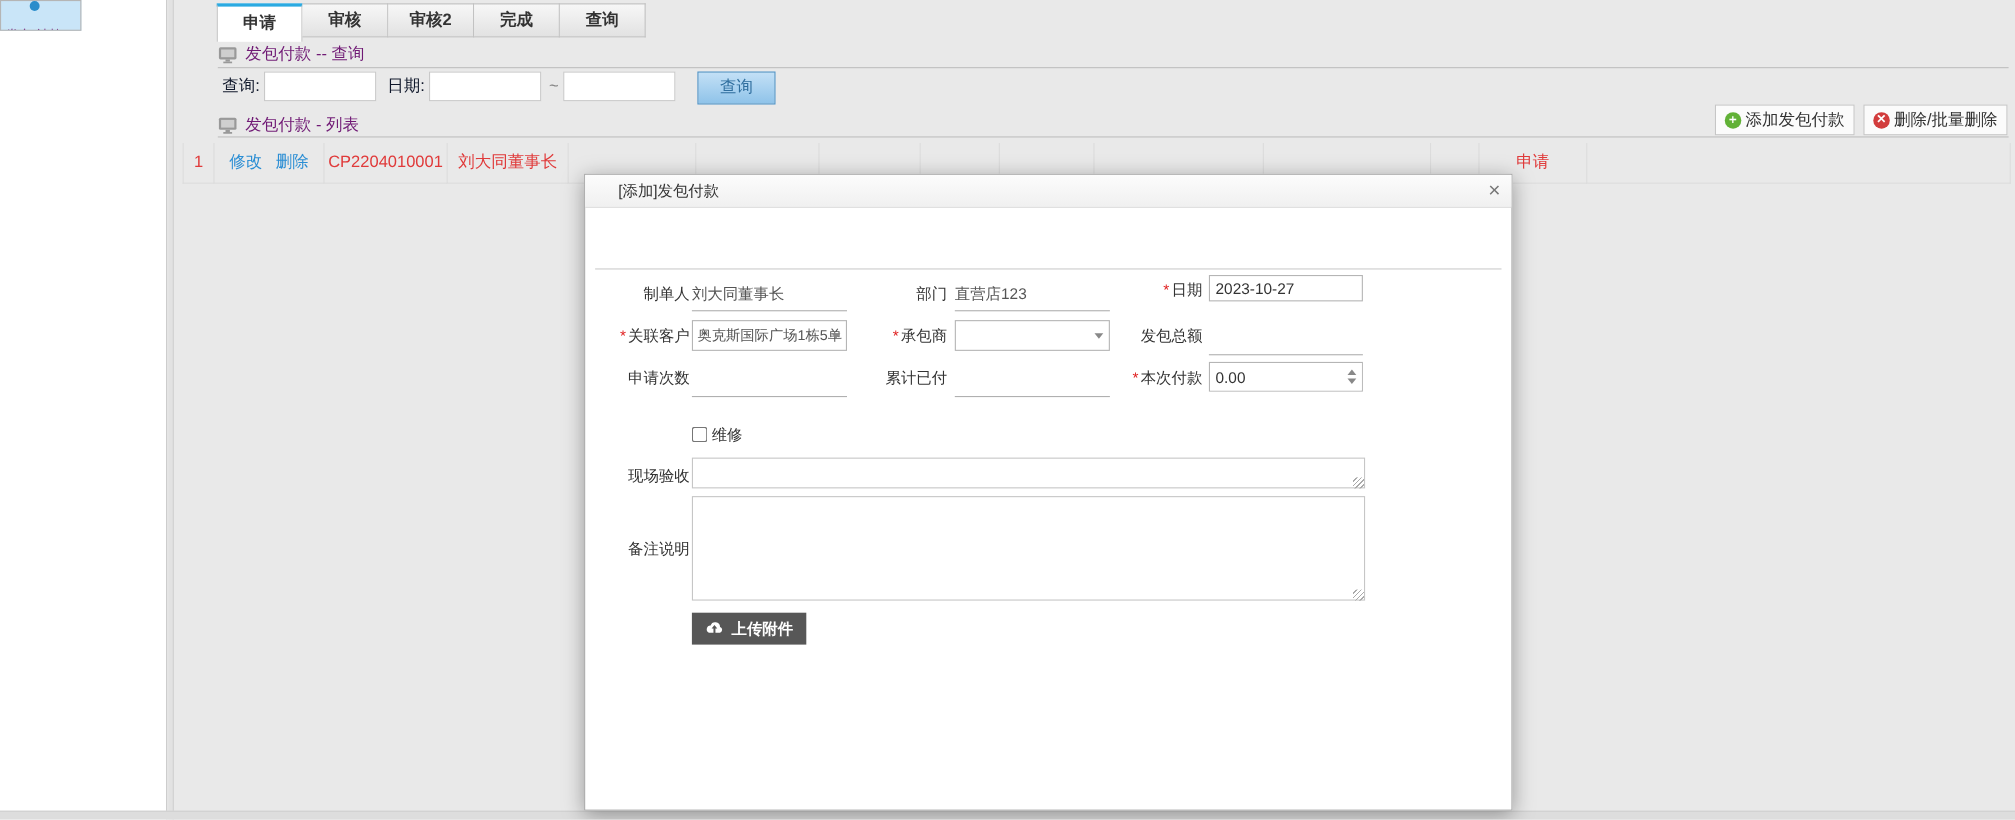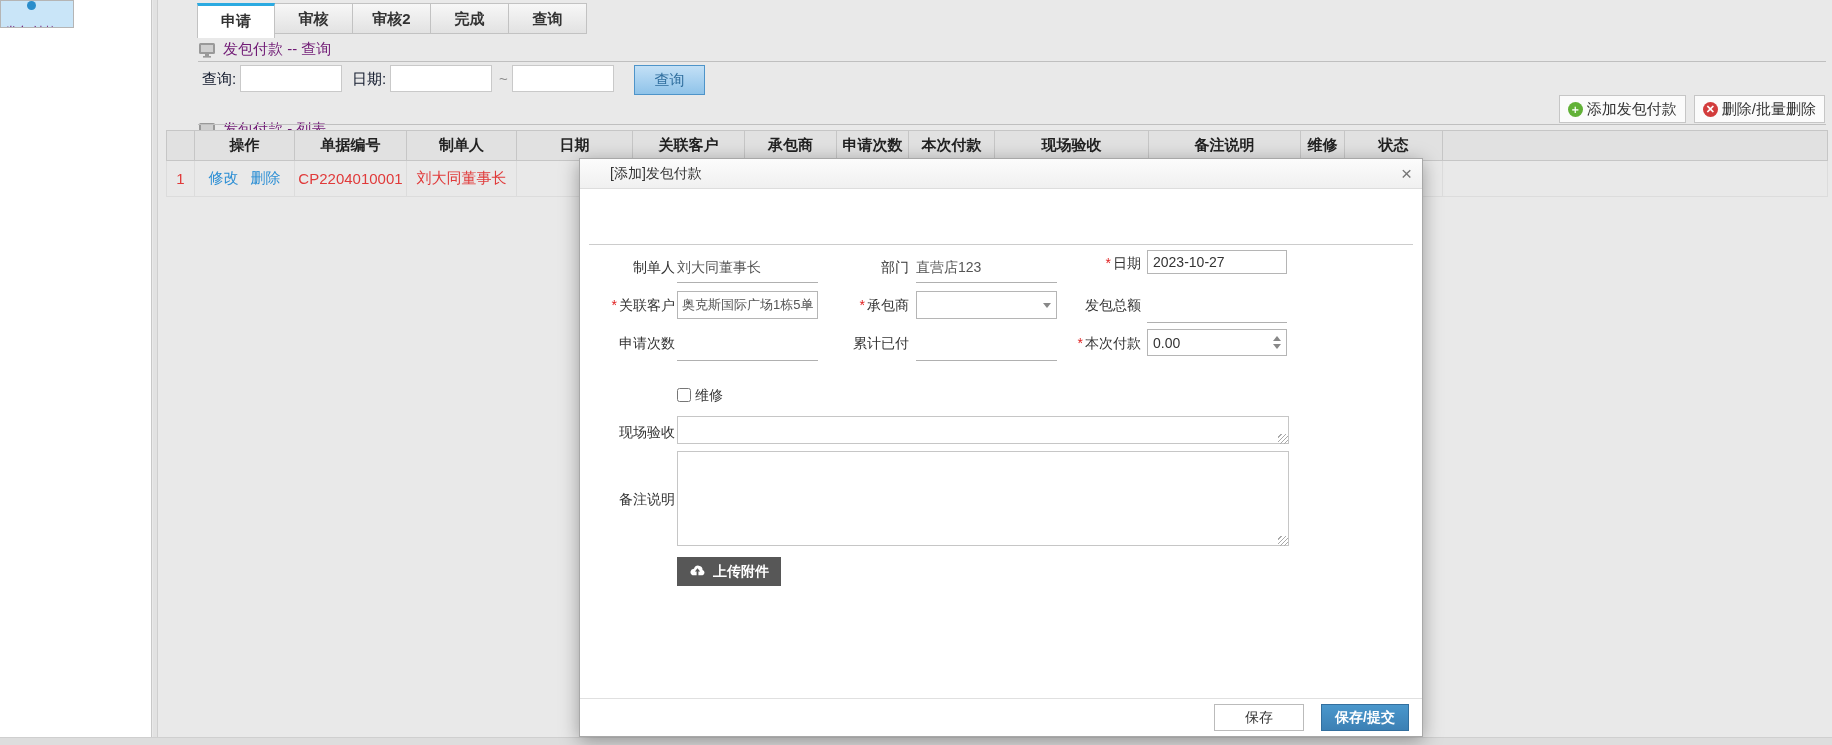--- a/index.html
+++ b/index.html
@@ -47,21 +47,21 @@
     border-collapse:collapse; table-layout:fixed; }
   .grid th { height:30px; background:#e1e1e1; border:1px solid #c6c6c6;
     font-size:15px; font-weight:bold; color:#222; text-align:center; }
   .grid td { height:36px; border:1px solid #dcdcdc; border-top:none;
     font-size:15px; text-align:center; }
   .t-red { color:#e03a3a; }
   .t-link { color:#2b8ed4; text-decoration:none; margin:0 4px; cursor:pointer; }
   
   .modal { position:absolute; left:531px; top:158px; width:844px; height:579px;
     background:#fff; border:1px solid #a8a8a8; box-shadow:0 4px 18px rgba(0,0,0,.35);
-    display:flex; flex-direction:column; z-index:10;margin-left:48px; }
+    display:flex; flex-direction:column; z-index:10; }
   .mhead { height:30px; flex:0 0 auto; background:linear-gradient(#fcfcfc,#f0f0f0);
     border-bottom:1px solid #ddd; line-height:29px; font-size:14px; color:#333;
     padding-left:30px; position:relative; }
   .mclose { position:absolute; right:10px; top:0; font-size:19px; color:#777;
     line-height:29px; cursor:pointer; }
   .mbody { flex:1 1 auto; position:relative; }
   .mtabs { position:absolute; left:9px; top:20px; display:flex; align-items:flex-end; z-index:2; }
   .mtab { height:30px; line-height:29px; padding:0 14px; font-size:14px; color:#999;
     background:linear-gradient(#fafafa,#e9e9e9); border:1px solid #ccc; border-left:none;
     cursor:pointer; }
@@ -139,21 +139,21 @@
   <div class="hr" style="top:61px;"></div>
 
   <span class="lbl" style="left:43px; top:65px;">查询:</span>
   <input class="inputbox" style="left: 81px; top: 65px; width: 102px;" value="">
   <span class="lbl" style="left:193px; top:65px;">日期:</span>
   <input class="inputbox" style="left: 231px; top: 65px; width: 102px;" value="">
   <span class="lbl" style="left:340px; top:65px; color:#888;">~</span>
   <input class="inputbox" style="left: 353px; top: 65px; width: 102px;" value="">
   <button class="qbtn">查询</button>
 
-  <div class="sec" style="top:120px;">
+  <div class="sec" style="top:104px;">
     <svg width="18" height="16" viewBox="0 0 18 16">
       <rect x="1" y="1" width="16" height="11" rx="1.5" fill="#999"></rect>
       <rect x="3" y="3" width="12" height="7" fill="#cfcfcf"></rect>
       <rect x="7" y="12" width="4" height="2" fill="#999"></rect>
       <rect x="5" y="14" width="8" height="1.6" fill="#999"></rect>
     </svg>
     <span>发包付款 - 列表</span>
   </div>
   <div class="list-actions">
     <button class="abtn">
@@ -178,36 +178,20 @@
         <col style="width:92px">
         <col style="width:72px">
       <col style="width:86px">
         <col style="width:154px">
         <col style="width:152px">
         <col style="width:44px">
       <col style="width:98px">
         <col style="width:385px">
     </colgroup>
     <tbody>
-        <tr>
-      <th></th>
-      <th>操作</th>
-      <th>单据编号</th>
-      <th>制单人</th>
-      <th>日期</th>
-      <th>关联客户</th>
-      <th>承包商</th>
-      <th>申请次数</th>
-      <th>本次付款</th>
-      <th>现场验收</th>
-      <th>备注说明</th>
-      <th>维修</th>
-      <th>状态</th>
-      <th></th>
-    </tr>
     <tr>
       <td class="t-red">1</td>
       <td>
         <a class="t-link">修改</a>
         <a class="t-link">删除</a>
       </td>
       <td class="t-red">CP2204010001</td>
       <td class="t-red">刘大同董事长</td>
       <td></td>
       <td></td>
@@ -283,19 +267,15 @@
 
     <button class="upbtn">
       <svg width="17" height="13" viewBox="0 0 17 13">
         <path fill="#fff" d="M13.6 4.9A4.4 4.4 0 0 0 5 3.7 3.4 3.4 0 0 0 3.5 10.2h10.1A2.8 2.8 0 0 0 13.6 4.9z"></path>
         <path fill="#575757" d="M8.5 3.2 5.9 6.4h1.7V11h1.8V6.4h1.7z"></path>
       </svg>
       <span>上传附件</span>
     </button>
   </div>
 
-  <div class="mfoot">
-    <button class="btn-plain">保存</button>
-    <button class="btn-primary">保存/提交</button>
-  </div>
 </div>
 
 <div class="bottombar"></div>
 
 </body></html>

